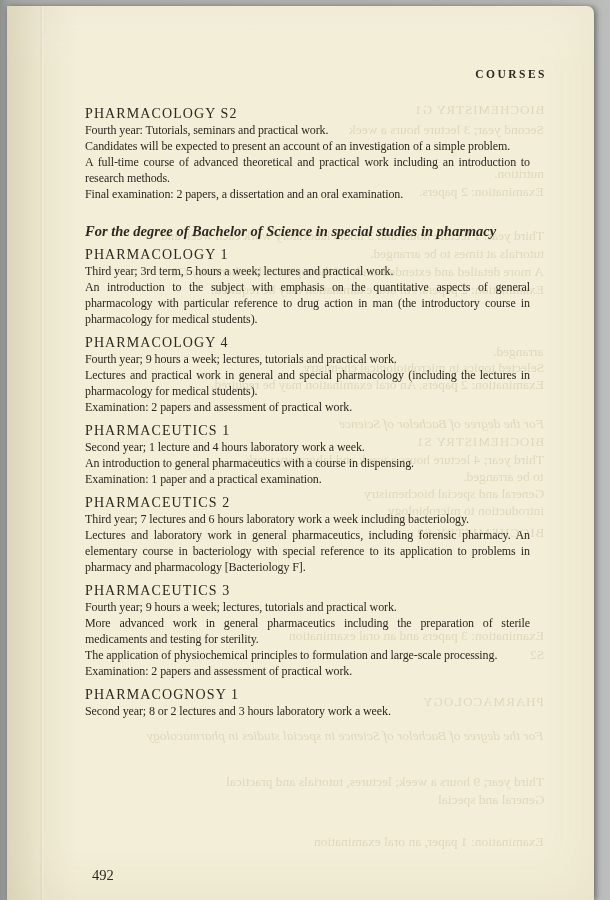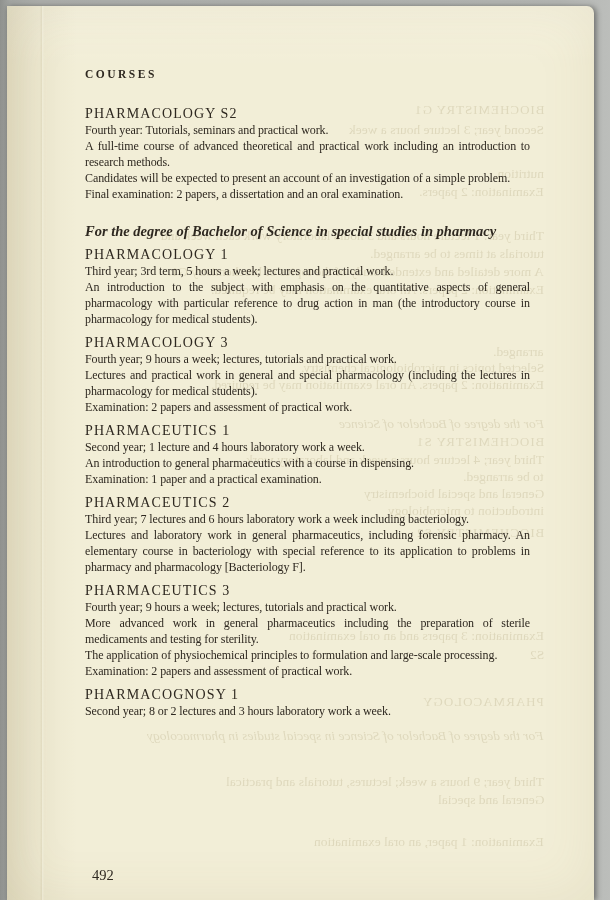--- a/index.html
+++ b/index.html
@@ -18,21 +18,21 @@
       linear-gradient(90deg, rgba(120,100,55,.14) 0, rgba(120,100,55,.05) 34px, rgba(120,100,55,0) 70px),
       linear-gradient(180deg, rgba(255,255,248,.25) 0, rgba(0,0,0,0) 60px),
       var(--paper,#f2eed7);
     border-radius:0 7px 0 0;
     box-shadow:3px 0 5px rgba(50,50,48,.38), 0 2px 4px rgba(50,50,48,.28), inset 0 0 55px rgba(140,115,60,.10);
   }
   
   .crease{position:absolute;left:33px;top:0;width:4px;height:100%;
     background:linear-gradient(90deg,rgba(0,0,0,0),rgba(130,110,60,.10),rgba(255,255,245,.30),rgba(0,0,0,0));}
   .running-header{
-    position:absolute;left:78px;top:62px;width:462px;text-align:left;
+    position:absolute;left:78px;top:62px;width:462px;text-align:right;
     font-size:11.5px;font-weight:bold;letter-spacing:2.5px;color:var(--ink,#2e2820);
   }
   .content{position:absolute;left:78px;top:99px;width:462px;color:var(--ink,#2e2820);}
   .course h2{
     margin:0;font-size:14px;font-weight:normal;letter-spacing:1.1px;
     line-height:17px;color:var(--ink,#2e2820);
   }
   .course p{
     margin:0;font-size:12px;line-height:16px;letter-spacing:-0.1px;
     text-align:justify;text-justify:inter-word;
@@ -89,35 +89,35 @@
     </div>
   <div class="crease"></div>
 
   <div class="running-header">COURSES</div>
 
   <div class="content">
 
     <section class="course">
       <h2>PHARMACOLOGY S2</h2>
       <p>Fourth year: Tutorials, seminars and practical work.</p>
+      <p>Candidates will be expected to present an account of an investigation of a simple problem.</p>
       <p>A full-time course of advanced theoretical and practical work including an introduction to research methods.</p>
-      <p>Candidates will be expected to present an account of an investigation of a simple problem.</p>
       <p>Final examination: 2 papers, a dissertation and an oral examination.</p>
     </section>
 
     <div class="divider">For the degree of Bachelor of Science in special studies in pharmacy</div>
 
     <section class="course">
       <h2>PHARMACOLOGY 1</h2>
       <p>Third year; 3rd term, 5 hours a week; lectures and practical work.</p>
       <p>An introduction to the subject with emphasis on the quantitative aspects of general pharmacology with particular reference to drug action in man (the introductory course in pharmacology for medical students).</p>
     </section>
 
     <section class="course">
-      <h2>PHARMACOLOGY 3</h2>
+      <h2>PHARMACOLOGY 4</h2>
       <p>Fourth year; 9 hours a week; lectures, tutorials and practical work.</p>
       <p>Lectures and practical work in general and special pharmacology (including the lectures in pharmacology for medical students).</p>
       <p>Examination: 2 papers and assessment of practical work.</p>
     </section>
 
     <section class="course">
       <h2>PHARMACEUTICS 1</h2>
       <p>Second year; 1 lecture and 4 hours laboratory work a week.</p>
       <p>An introduction to general pharmaceutics with a course in dispensing.</p>
       <p>Examination: 1 paper and a practical examination.</p>

